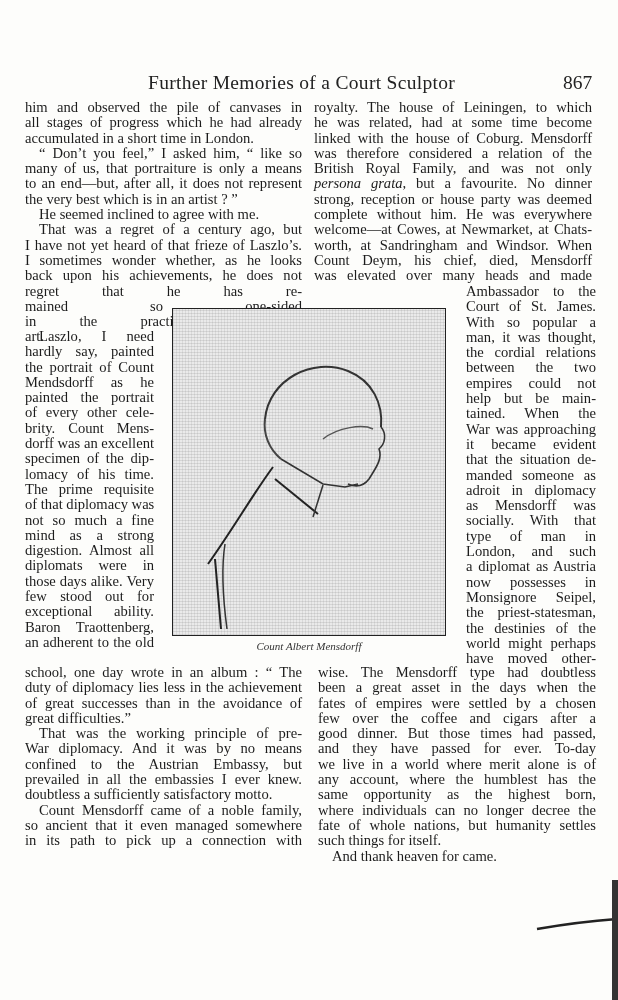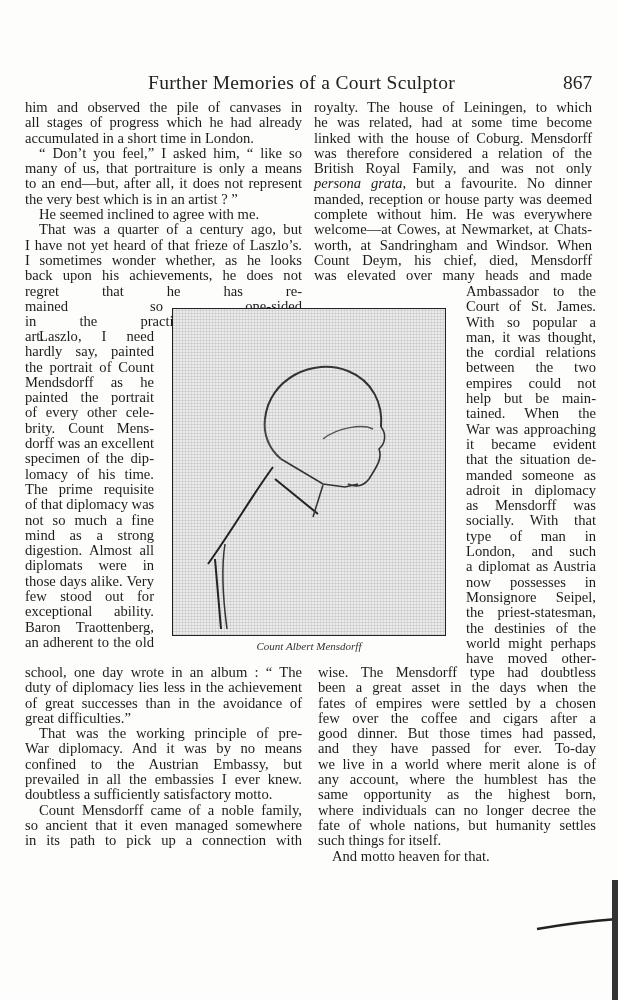--- a/index.html
+++ b/index.html
@@ -37,21 +37,21 @@
 
 <div class="col left-top" id="lt">
     <span class="line">him and observed the pile of canvases in</span>
     <span class="line">all stages of progress which he had already</span>
     <span class="line last">accumulated in a short time in London.</span>
     <span class="line" style="text-indent: 14px;">“ Don’t you feel,” I asked him, “ like so</span>
     <span class="line">many of us, that portraiture is only a means</span>
     <span class="line">to an end—but, after all, it does not represent</span>
     <span class="line last">the very best which is in an artist ? ”</span>
     <span class="line last" style="text-indent: 14px;">He seemed inclined to agree with me.</span>
-    <span class="line" style="text-indent: 14px;">That was a quarter of a century ago, but</span>
+    <span class="line" style="text-indent: 14px;">That was a regret of a century ago, but</span>
     <span class="line">I have not yet heard of that frieze of Laszlo’s.</span>
     <span class="line">I sometimes wonder whether, as he looks</span>
     <span class="line">back upon his achievements, he does not</span>
     <span class="line">regret that he has re-</span>
     <span class="line">mained so one-sided</span>
     <span class="line">in the practice of his</span>
     <span class="line last">art.</span>
   </div>
 <div class="col left-narrow" id="ln">
     <span class="line" style="text-indent: 14px;">Laszlo, I need</span>
@@ -90,21 +90,21 @@
     <span class="line">so ancient that it even managed somewhere</span>
     <span class="line">in its path to pick up a connection with</span>
   </div>
 <div class="col right-top" id="rt">
     <span class="line">royalty. The house of Leiningen, to which</span>
     <span class="line">he was related, had at some time become</span>
     <span class="line">linked with the house of Coburg. Mensdorff</span>
     <span class="line">was therefore considered a relation of the</span>
     <span class="line">British Royal Family, and was not only</span>
     <span class="line"><i>persona grata</i>, but a favourite. No dinner</span>
-    <span class="line">manded, reception or house party was deemed</span>
+    <span class="line">strong, reception or house party was deemed</span>
     <span class="line">complete without him. He was everywhere</span>
     <span class="line">welcome—at Cowes, at Newmarket, at Chats-</span>
     <span class="line">worth, at Sandringham and Windsor. When</span>
     <span class="line">Count Deym, his chief, died, Mensdorff</span>
     <span class="line">was elevated over many heads and made</span>
   </div>
 <div class="col right-narrow" id="rn">
     <span class="line">Ambassador to the</span>
     <span class="line">Court of St. James.</span>
     <span class="line">With so popular a</span>
@@ -137,21 +137,21 @@
     <span class="line">fates of empires were settled by a chosen</span>
     <span class="line">few over the coffee and cigars after a</span>
     <span class="line">good dinner. But those times had passed,</span>
     <span class="line">and they have passed for ever. To-day</span>
     <span class="line">we live in a world where merit alone is of</span>
     <span class="line">any account, where the humblest has the</span>
     <span class="line">same opportunity as the highest born,</span>
     <span class="line">where individuals can no longer decree the</span>
     <span class="line">fate of whole nations, but humanity settles</span>
     <span class="line last">such things for itself.</span>
-    <span class="line last" style="text-indent: 14px;">And motto heaven for that.</span>
+    <span class="line last" style="text-indent: 14px;">And thank heaven for came.</span>
   </div>
 
 <div class="figure">
   <svg width="272" height="326" viewBox="0 0 272 326">
     <path d="M92 110 C96 70, 140 48, 175 62 C200 72, 210 95, 208 118" fill="none" stroke="#333" stroke-width="2"></path>
     <path d="M92 110 C90 125, 96 140, 108 150" fill="none" stroke="#444" stroke-width="2"></path>
     <path d="M208 118 C214 125, 212 135, 206 140 C210 150, 202 160, 196 170 C190 178, 182 178, 175 175" fill="none" stroke="#333" stroke-width="1.6"></path>
     <path d="M150 130 C165 118, 190 115, 200 120" fill="none" stroke="#555" stroke-width="1.5"></path>
     <path d="M108 150 L150 175 L172 178 L185 175" fill="none" stroke="#333" stroke-width="1.6"></path>
     <path d="M100 158 C80 185, 60 220, 35 255" fill="none" stroke="#222" stroke-width="2"></path>

